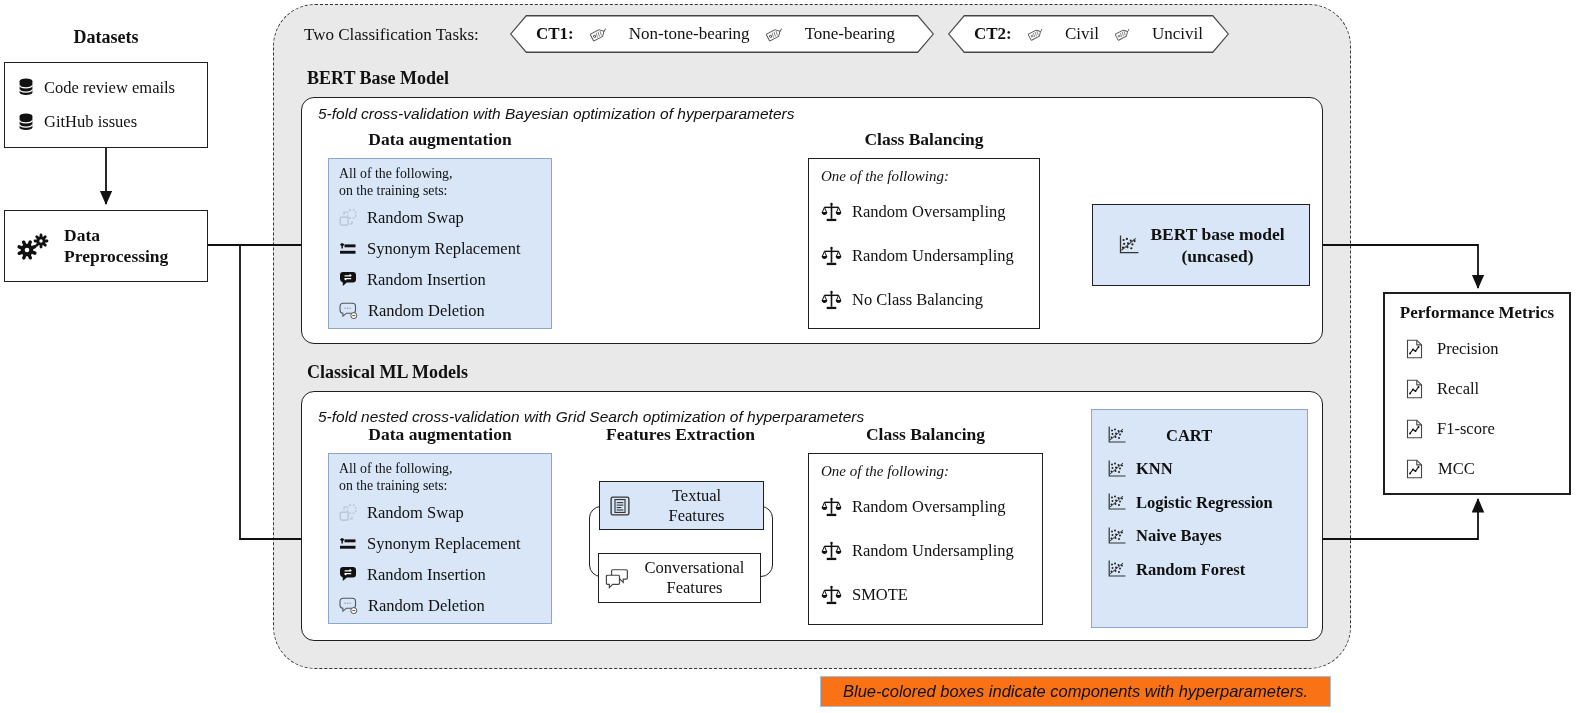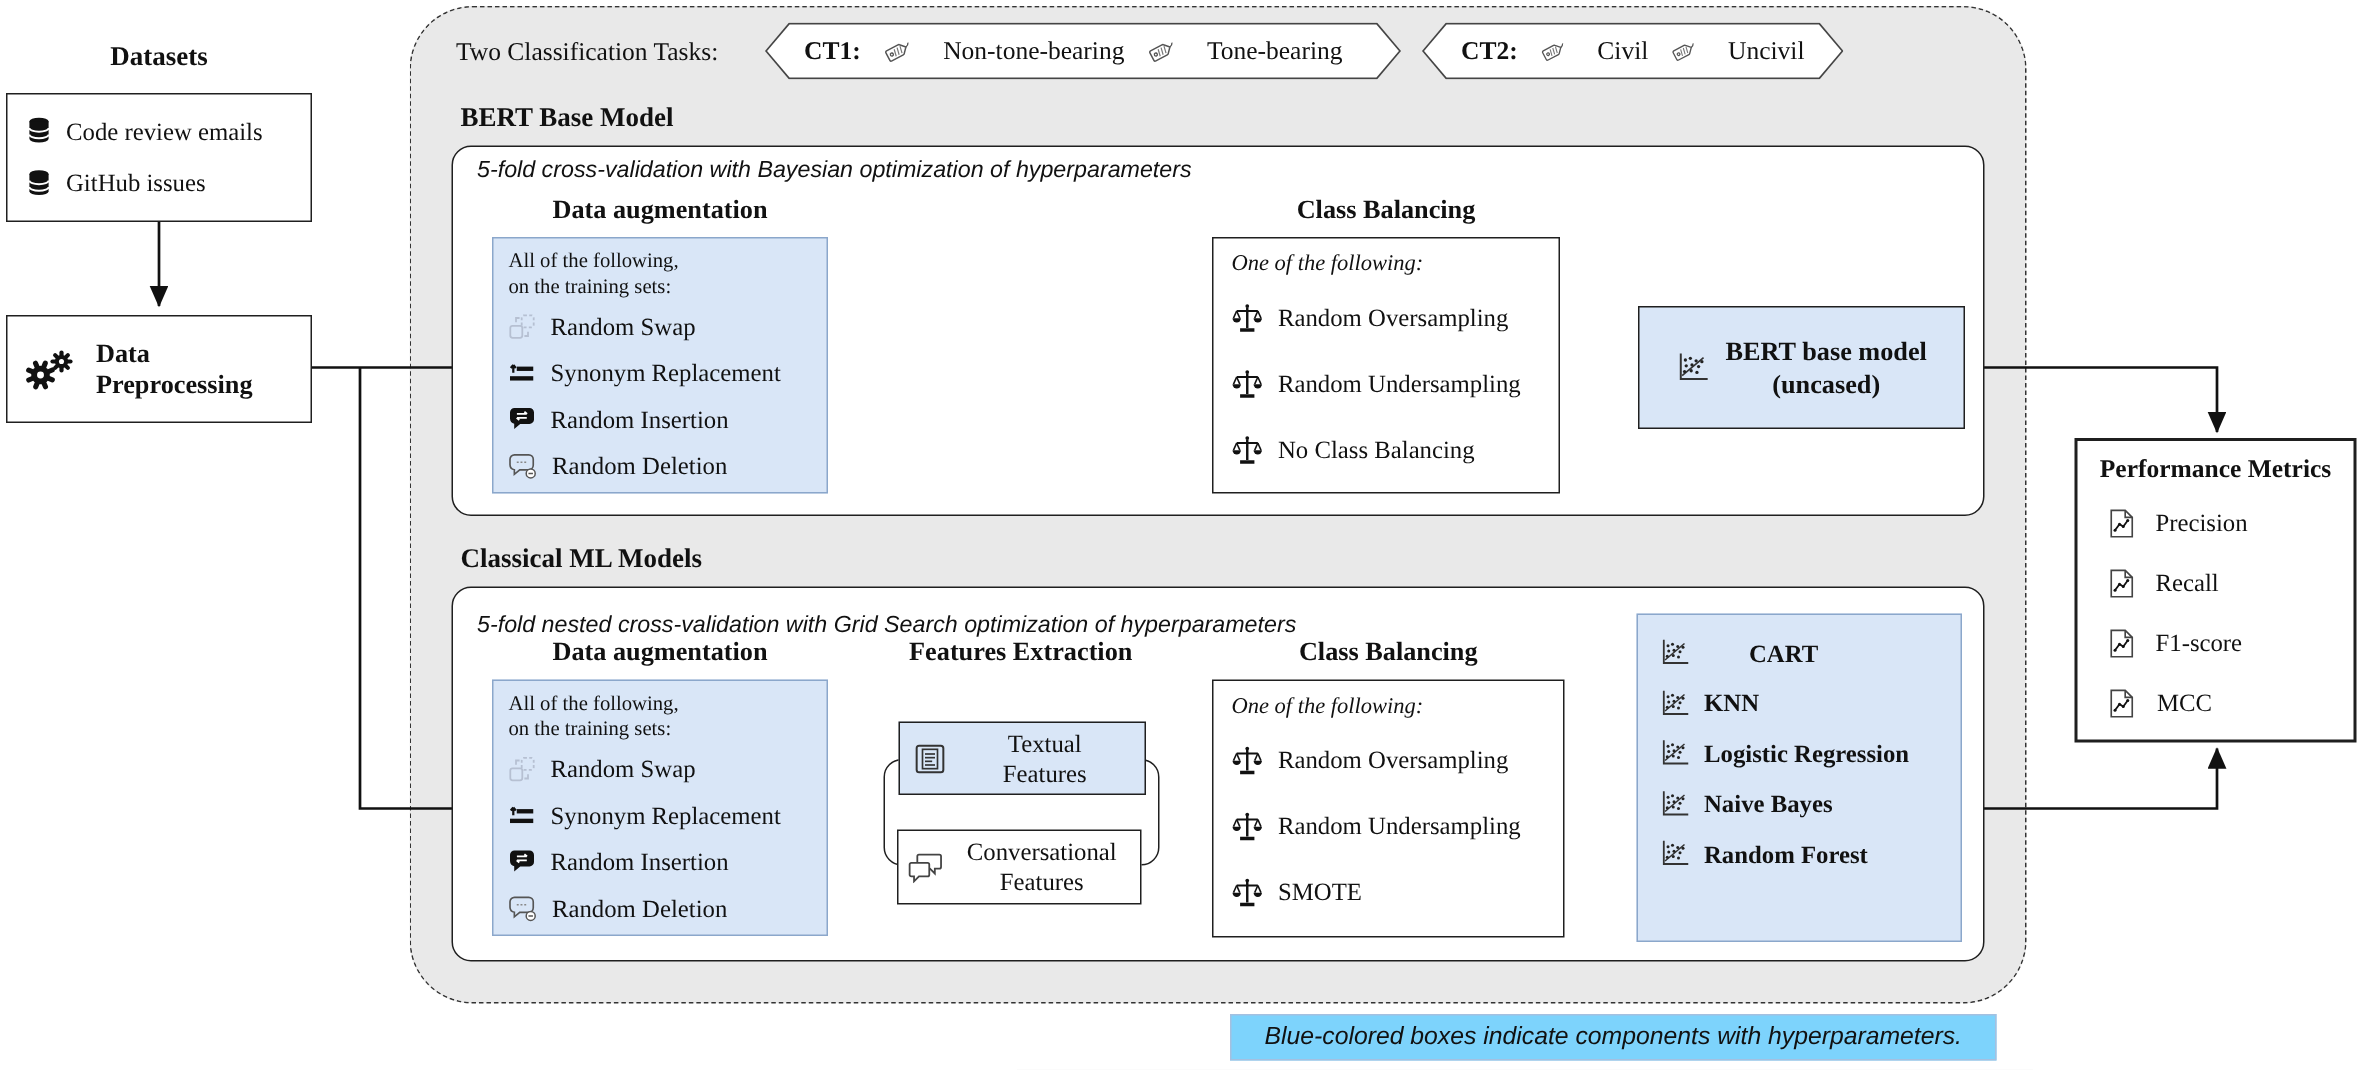--- a/index.html
+++ b/index.html
@@ -23,21 +23,21 @@
     clip-path:polygon(16px 0,calc(100% - 16px) 0,100% 50%,calc(100% - 16px) 100%,16px 100%,0 50%);}
   .hex .hx-in{position:absolute;inset:1.4px;background:#fff;
     clip-path:polygon(15px 0,calc(100% - 15px) 0,100% 50%,calc(100% - 15px) 100%,15px 100%,0 50%);}
   .hex .hx-content{position:relative;display:flex;align-items:center;height:100%;
     font-size:17px;padding:0 26px;}
   .hx-name{font-weight:bold;}
   .tag-gap{margin-left:15px;}
   .lbl-gap{margin-left:20px;}
   .two-line{text-align:center;font-size:16.5px;line-height:20px;}
   .model-title{font-weight:bold;font-size:17.5px;line-height:22px;text-align:center;}
-  .footnote{background:#7dd3fc;border:1.3px solid #a4c0e0;display:flex;align-items:center;justify-content:center;
+  .footnote{background:#f97316;border:1.3px solid #a4c0e0;display:flex;align-items:center;justify-content:center;
     font-family:"Liberation Sans",sans-serif;font-style:italic;font-size:16.5px;}
   svg.ic{display:block;}
 </style>
 </head>
 <body>
 
 <svg width="0" height="0" style="position:absolute" aria-hidden="true">
 <defs>
   <symbol id="i-db" viewBox="0 0 16 19">
     <ellipse cx="8" cy="3" rx="6.4" ry="2.5" fill="#111"></ellipse>

